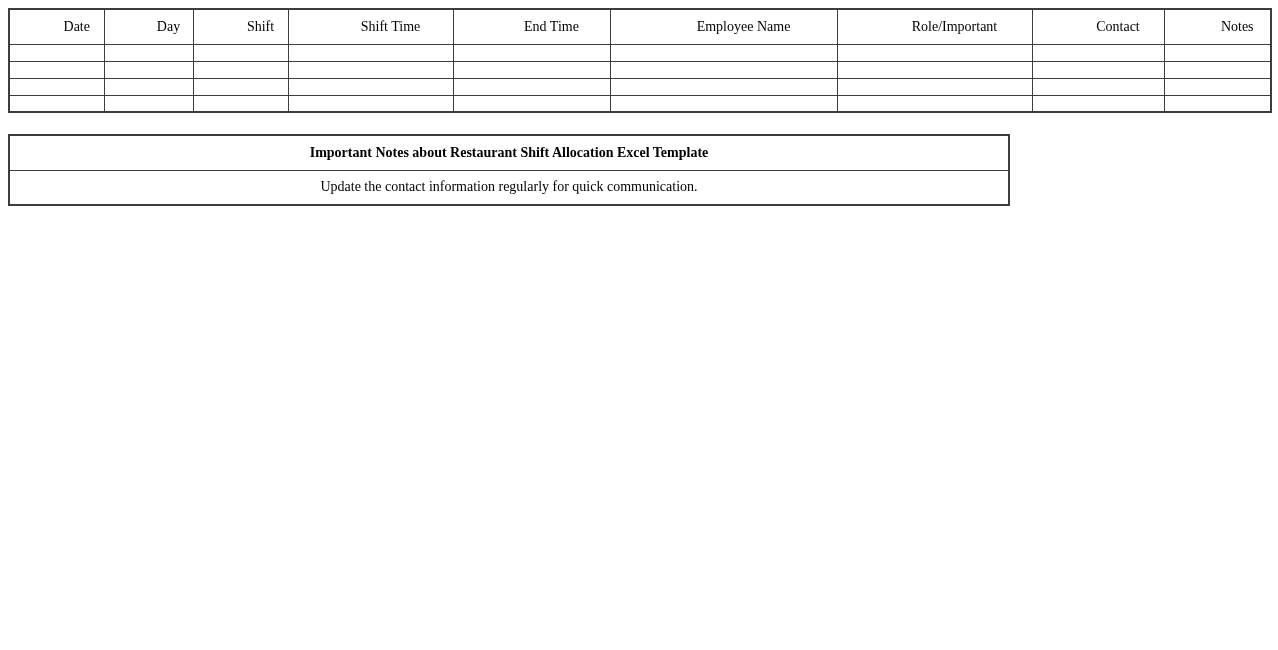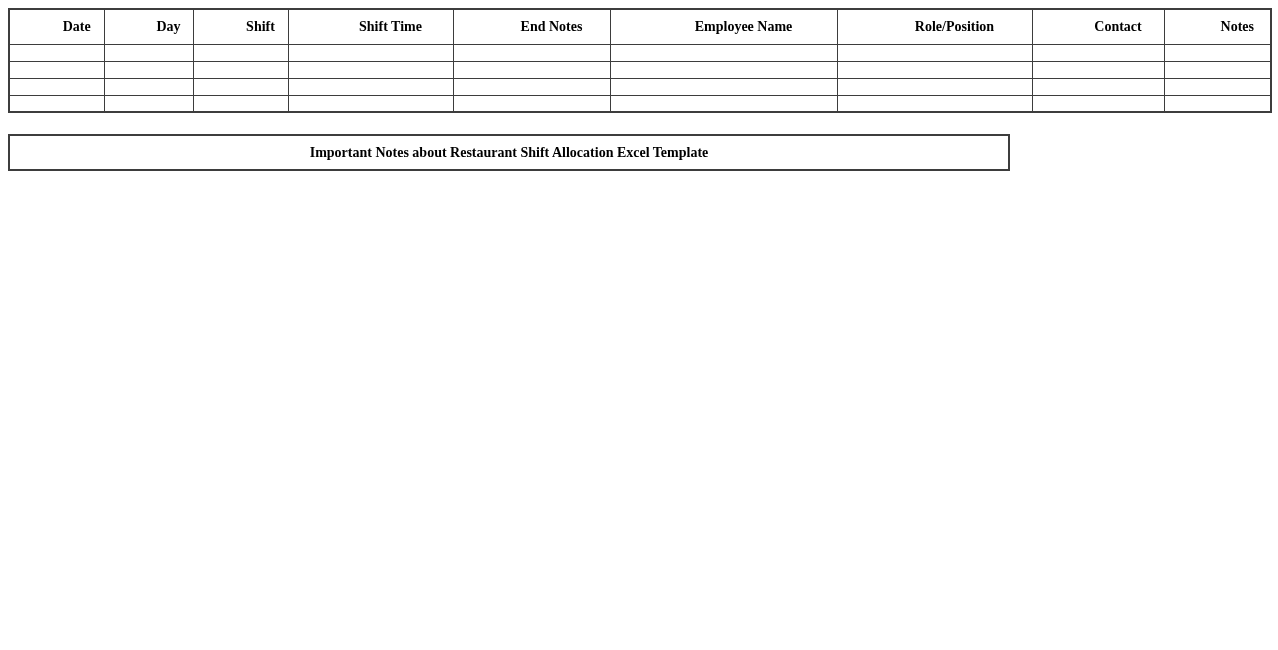--- a/index.html
+++ b/index.html
@@ -26,21 +26,21 @@
   }
   th, td {
     border: 1px solid var(--border-color);
     padding: 0 4px;
     text-align: center;
     vertical-align: middle;
     font-size: 14px;
     overflow: hidden;
     white-space: nowrap;
   }
-  th { font-weight: bold; padding-left: 44px; }
+  th { font-weight: normal; padding-left: 44px; }
 
   
   #shift-table { margin: 8px 0 0 8px; }
   #shift-table thead tr { height: 35px; }
   #shift-table tbody tr { height: 17px; }
 
   
   col.c-date { width: 95px; }
   col.c-day { width: 89px; }
   col.c-shift { width: 95px; }
@@ -70,23 +70,23 @@
     <col class="c-role">
     <col class="c-contact">
     <col class="c-notes">
   </colgroup>
   <thead>
     <tr id="shift-header-row">
         <th>Date</th>
         <th>Day</th>
         <th>Shift</th>
         <th>Shift Time</th>
-        <th>End Notes</th>
+        <th>End Time</th>
         <th>Employee Name</th>
-        <th>Role/Position</th>
+        <th>Role/Important</th>
         <th>Contact</th>
         <th>Notes</th>
       </tr>
   </thead>
   <tbody id="shift-table-body">
       <tr>
         <td></td>
         <td></td>
         <td></td>
         <td></td>
@@ -132,14 +132,17 @@
     </tbody>
 </table>
 
 <table id="notes-table">
   <tbody>
     <tr>
       <td class="notes-title-cell">Important Notes about Restaurant Shift Allocation Excel Template</td>
     </tr>
   </tbody>
   <tbody id="notes-table-body">
+      <tr>
+        <td>Update the contact information regularly for quick communication.</td>
+      </tr>
     </tbody>
 </table>
 
 </body></html>

